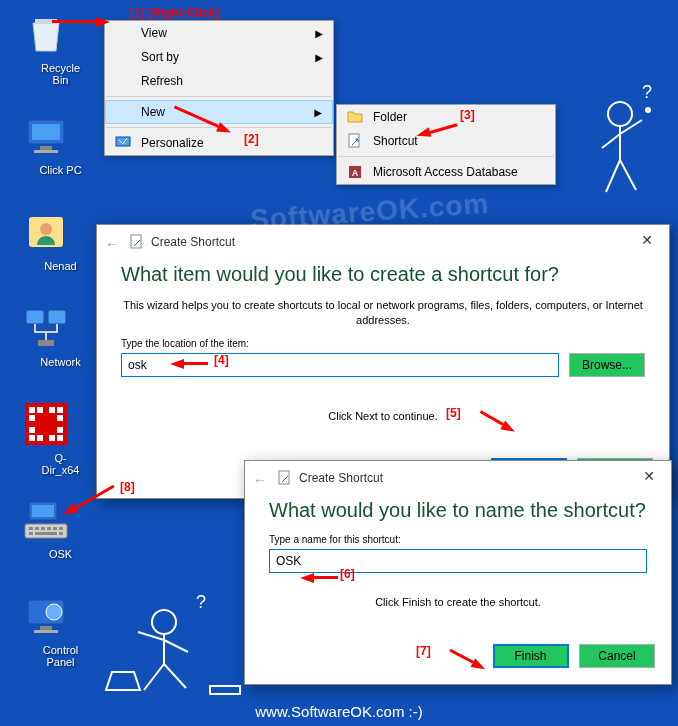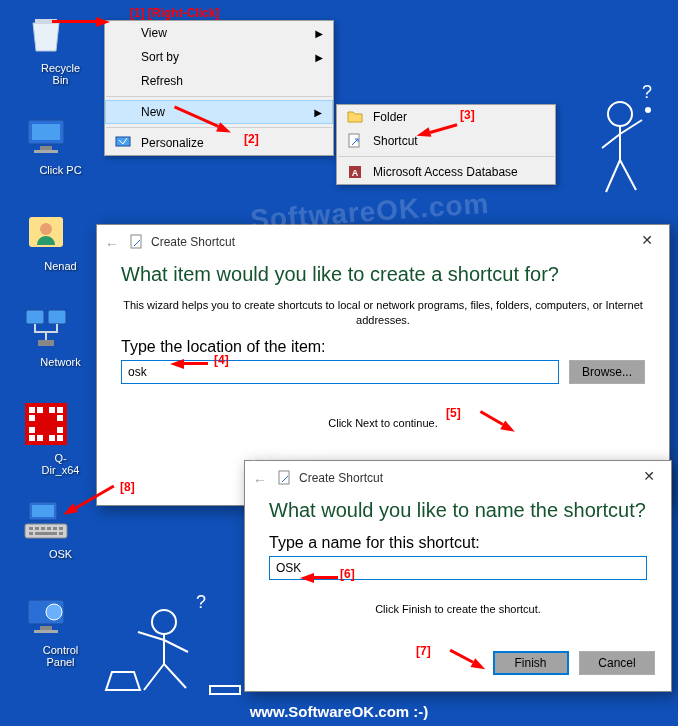--- a/index.html
+++ b/index.html
@@ -19,34 +19,34 @@
 .ctx .mi { position:absolute; left:10px; top:50%; transform:translateY(-50%); width:16px; height:16px; }
 
 
 .dlg { position:absolute; background:#fff; border:1px solid #888; box-shadow:4px 4px 14px rgba(0,0,0,.4); }
 .dlg .ttl { height:34px; display:flex; align-items:center; padding:0 8px; font-size:12px; color:#333; }
 .dlg .ttl .bk { margin-right:10px; color:#999; font-size:14px; }
 .dlg .cls { position:absolute; top:0; right:0; width:44px; height:30px; display:flex; align-items:center; justify-content:center; font-size:14px; color:#333; }
 .dlg .bd { padding:4px 24px 14px; }
 .dlg h2 { color:#14532d; font-weight:normal; font-size:20px; margin-bottom:12px; }
 .dlg p { font-size:11px; color:#000; margin-bottom:10px; line-height:1.35;text-align:center; }
-.dlg label { font-size:16px; display:block; margin-bottom:4px; }
+.dlg label { font-size:10px; display:block; margin-bottom:4px; }
 .dlg input[type=text] { border:1px solid #0078d7; padding:4px 6px; font-size:12px; outline:none; }
-.dlg .btn { display:inline-block; min-width:76px; padding:4px 12px; font-size:12px; background:#a3a3a3; border:1px solid #adadad; text-align:center; cursor:default; }
+.dlg .btn { display:inline-block; min-width:76px; padding:4px 12px; font-size:12px; background:#22c55e; border:1px solid #adadad; text-align:center; cursor:default; }
 .dlg .btn.def { border:1px solid #0078d7; box-shadow:inset 0 0 0 1px #0078d7; }
 .dlg .ftr { text-align:right; padding:10px 16px 16px; }
 
 
 .ann { position:absolute; color:#f00; font-weight:bold; font-size:12px; pointer-events:none; }
 .arrR { width:0; height:0; border-top:5px solid transparent; border-bottom:5px solid transparent; border-left:14px solid #f00; display:inline-block; vertical-align:middle; }
 .arrL { width:0; height:0; border-top:5px solid transparent; border-bottom:5px solid transparent; border-right:14px solid #f00; display:inline-block; vertical-align:middle; }
 .arrLine { display:inline-block; height:3px; background:#f00; vertical-align:middle; }
 
 .wm { position:absolute; color:rgba(255,255,255,.18); font-size:28px; font-weight:bold; transform:rotate(-4deg); pointer-events:none; letter-spacing:1px; }
-.footer { position:absolute; bottom:6px; width:100%; text-align:center; color:#fff; font-size:15px; font-weight:bold; }
+.footer { position:absolute; bottom:6px; width:100%; text-align:center; color:#fff; font-size:15px; font-weight:normal; }
 
 svg { display:block; }
 </style>
 </head>
 <body>
 
 <div class="di" style="top:10px;left:8px">
  <div class="ic">
       <svg width="42" height="42" viewBox="0 0 42 42">
         <path d="M8 10h26l-3 28H11z" fill="#e8f0f8" stroke="#b0c4de"></path>

